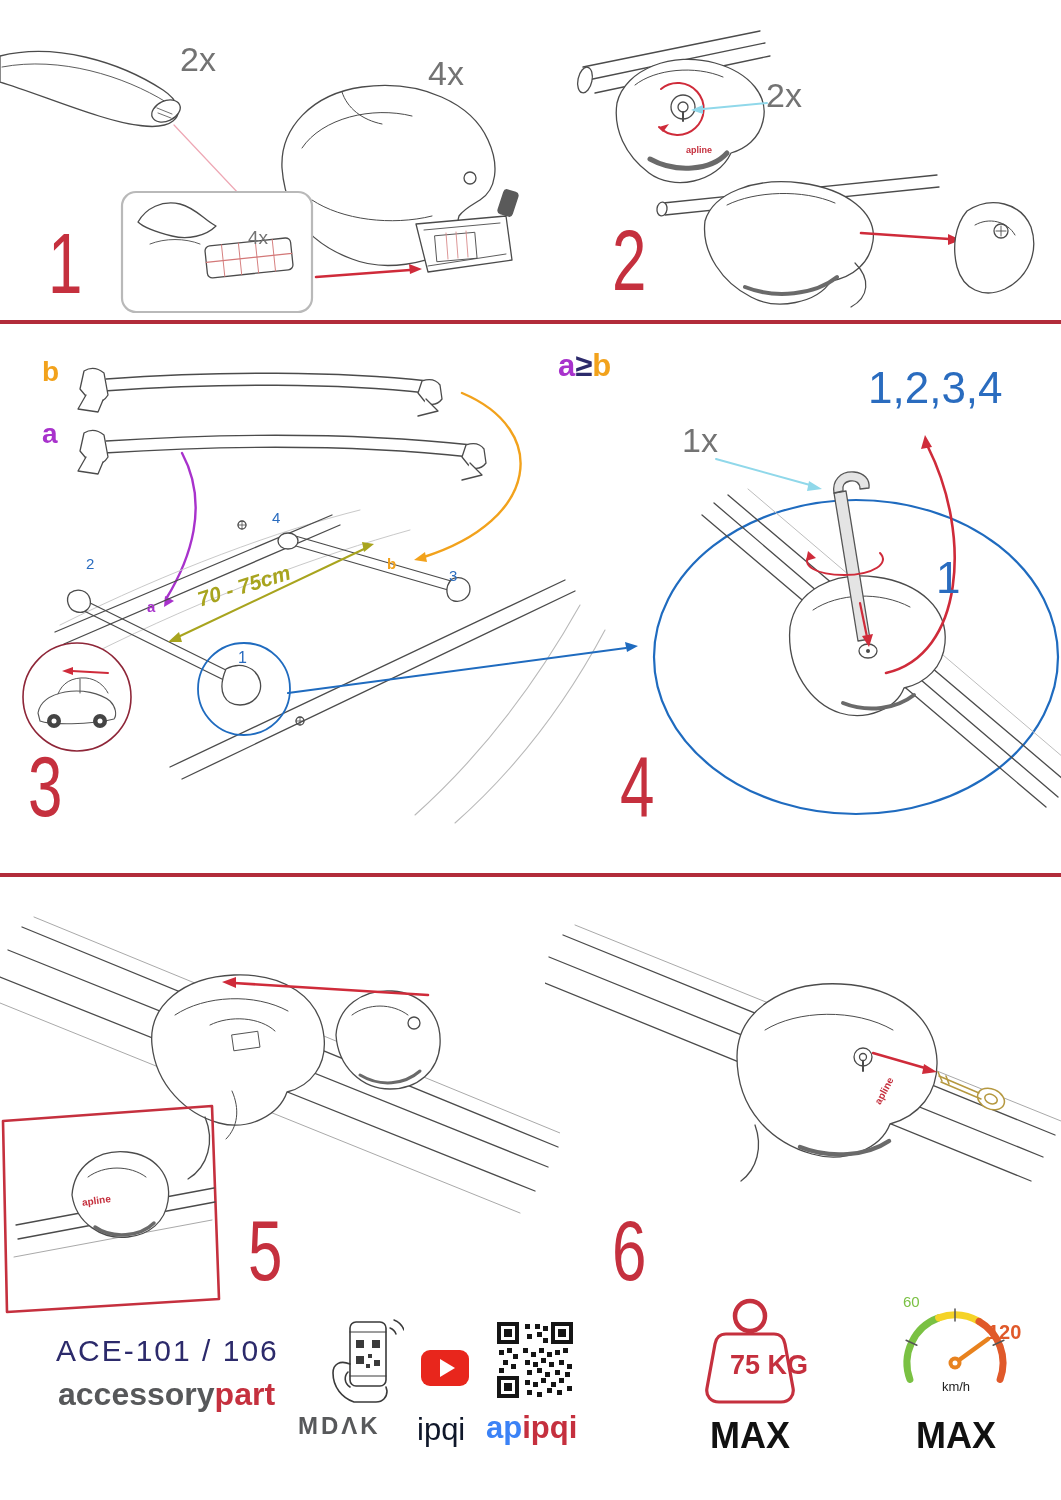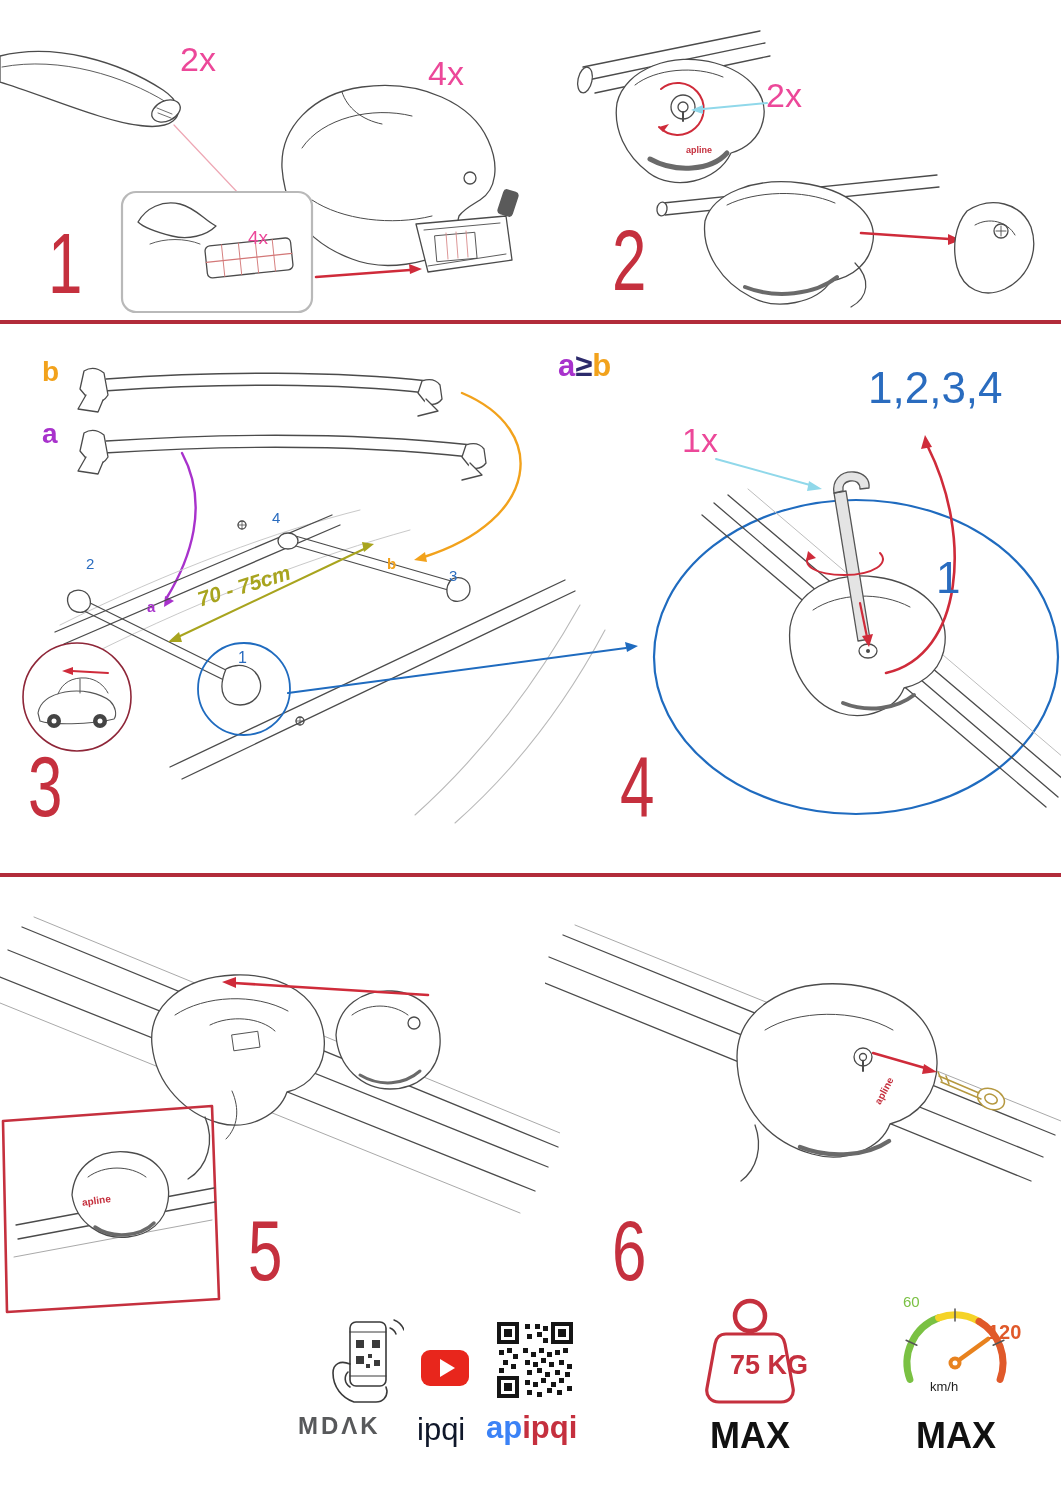--- a/index.html
+++ b/index.html
@@ -2,21 +2,21 @@
 <html><head>
 <meta charset="utf-8">
 <style>
   html,body{margin:0;padding:0;background:#e9e9e9;}
   .page{position:relative;width:1061px;height:1500px;background:#ffffff;overflow:hidden;
         font-family:"Liberation Sans",sans-serif;}
   .abs{position:absolute;}
   .lbl{position:absolute;line-height:1;white-space:nowrap;}
   .num{position:absolute;line-height:0.9;color:#c5303e;font-size:86px;font-weight:400;
        transform:scaleX(0.72);transform-origin:left top;}
-  .qty{color:#ec4899;font-size:34px;font-weight:400;}
+  .qty{color:#737373;font-size:34px;font-weight:400;}
   .rule{position:absolute;left:0;width:1061px;height:4px;background:#b22c3a;}
   .blue{color:#2a6cbf;font-weight:normal;}
   .purple{color:#a832cc;font-weight:bold;}
   .orange{color:#f2a21c;font-weight:bold;}
   .olive{color:#a8a41e;font-weight:bold;font-style:italic;}
   .plogo{color:#c5303e;font-weight:bold;font-size:10px;}
   svg{display:block;}
 </style>
 </head>
 <body>
@@ -261,20 +261,24 @@
         <path d="M397,186 l-4,-9 M404,189 l-3,-8"></path>
       </g>
 
       <path d="M328,158 L380,173" stroke="#cf2b3a" stroke-width="2.4"></path>
       <path d="M392,177 l-13,-8 l-2,10 Z" fill="#cf2b3a" stroke="none"></path>
     </g>
   </svg>
   <div class="lbl plogo" style="left:870px;top:1086px;transform:rotate(-62deg)">apline</div>
   <div class="num" style="left:612px;top:1212px">6</div>
 
+  <div class="lbl" style="left:56px;top:1336px;font-size:30px;color:#2c2a6b;letter-spacing:2px">ACE-101 / 106</div>
+  <div class="lbl" style="left:58px;top:1378px;font-size:32px;font-weight:bold">
+    <span style="color:#57585a">accessory</span><span style="color:#c5303e">part</span>
+  </div>
 
   <svg class="abs" style="left:320px;top:1316px" width="84" height="92" viewBox="0 0 84 92">
     <g stroke="#3a3a3a" stroke-width="1.6" fill="none" stroke-linecap="round" stroke-linejoin="round">
       <rect x="30" y="6" width="36" height="64" rx="6" fill="#fff"></rect>
       <path d="M30,16 h36 M30,60 h36" stroke-width="1"></path>
       <g fill="#3a3a3a" stroke="none">
         <rect x="36" y="24" width="8" height="8"></rect>
           <rect x="52" y="24" width="8" height="8"></rect>
         <rect x="36" y="40" width="8" height="8"></rect>
           <rect x="48" y="38" width="4" height="4"></rect>
@@ -368,16 +372,16 @@
       <path d="M45.6,30.9 A48,48 0 0 1 86,34.4" stroke="#f5d327" stroke-width="7"></path>
       <path d="M86,34.4 A48,48 0 0 1 107.1,92.4" stroke="#e0592a" stroke-width="7"></path>
       <path d="M23.9,58.2 L13.1,53.2 M62,34 L62,22 M100.1,58.2 L110.9,53.2" stroke="#555" stroke-width="1.5"></path>
       <path d="M62,76 L95,52" stroke="#e8821e" stroke-width="4.5"></path>
       <circle cx="62" cy="76" r="6.5" fill="#e8821e" stroke="none"></circle>
       <circle cx="62" cy="76" r="2.5" fill="#ffffff" stroke="none"></circle>
     </g>
   </svg>
   <div class="lbl" style="left:903px;top:1294px;font-size:15px;font-weight:normal;color:#7ac143">60</div>
   <div class="lbl" style="left:988px;top:1322px;font-size:20px;font-weight:bold;color:#e0592a">120</div>
-  <div class="lbl" style="left:930px;top:1380px;width:52px;text-align:left;font-size:13px;color:#222">km/h</div>
+  <div class="lbl" style="left:930px;top:1380px;width:52px;text-align:center;font-size:13px;color:#222">km/h</div>
   <div class="lbl" style="left:896px;top:1418px;width:120px;text-align:center;color:#111;font-weight:bold;font-size:36px">MAX</div>
 
 </div>
 
 </body></html>

